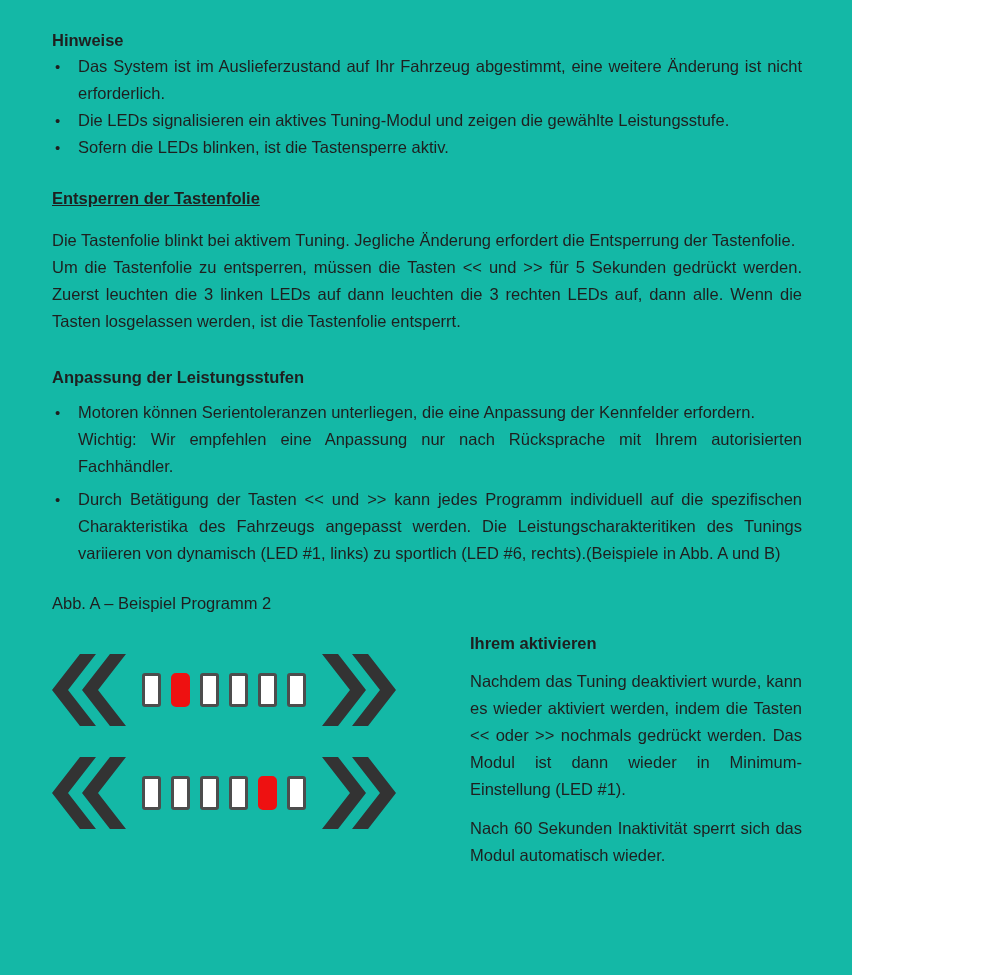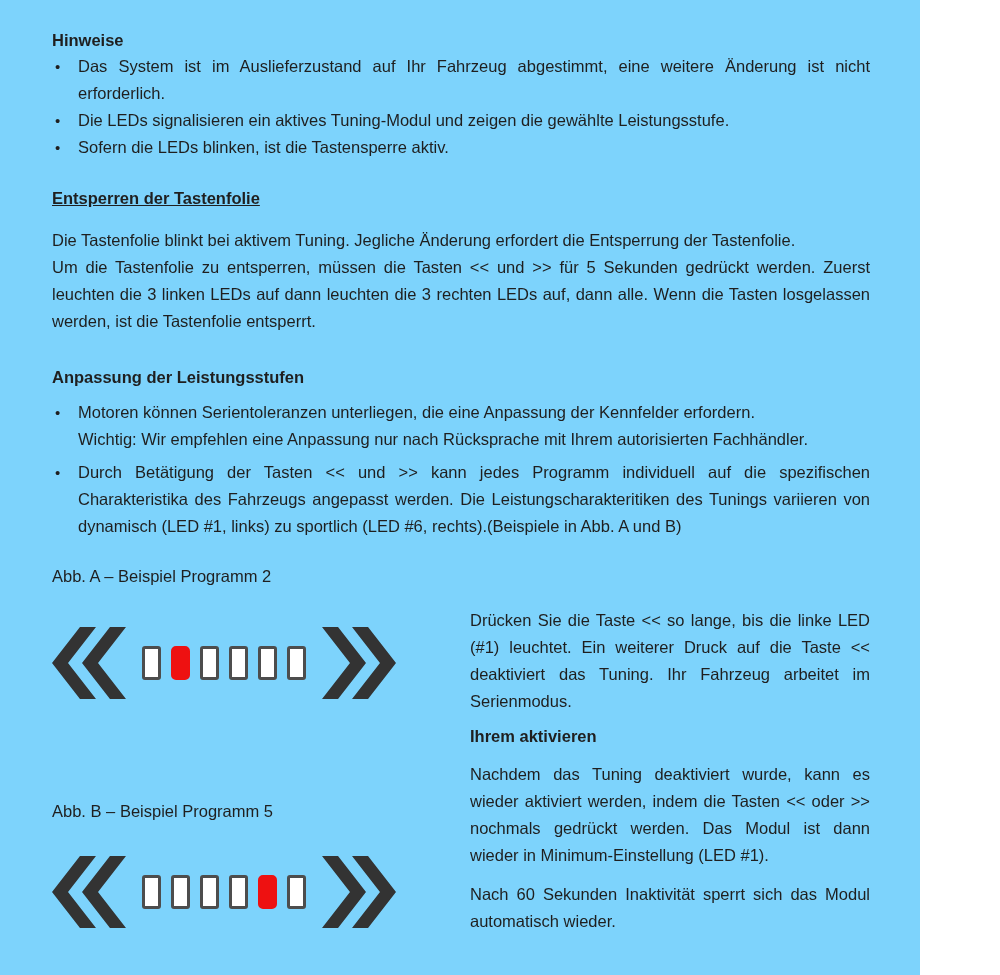--- a/index.html
+++ b/index.html
@@ -1,21 +1,21 @@
 <!DOCTYPE html>
 <html style="--text: #1f1f1f; --chevron: #333333; --led-outline: #4d4d4d; --led-active: #ee1111;"><head>
 <meta charset="utf-8">
 <style>
   html, body { margin:0; padding:0; background:#ffffff; }
   .page {
     position:relative;
-    width:920px; height:975px;
+    width:852px; height:975px;
     box-sizing:border-box;
     padding:28px 50px 0 52px;
-    background:#7dd3fc;
+    background:#14b8a6;
     font-family:"Liberation Sans", sans-serif;
     font-size:16.5px;
     line-height:27px;
     color:var(--text,#1f1f1f);
     overflow:hidden;
   }
   .h { font-weight:bold; font-size:16.5px; line-height:25px; margin:0; }
   .h-entsperren { margin-top:25px; margin-bottom:16px;text-decoration:underline; }
   .h-anpassung  { margin-top:30px; margin-bottom:9px; }
   .bullets { list-style:none; margin:0; padding:0; }
@@ -108,21 +108,20 @@
             <div class="led"></div>
             <div class="led"></div>
             <div class="led"></div>
           </div>
         <div class="chev-group">
           <div class="chev chev-r"></div>
           <div class="chev chev-r"></div>
         </div>
       </div>
 
-      <p class="fig-label fig-label-b">Abb. B – Beispiel Programm 5</p>
       <div class="fig-graphic fig-graphic-b">
         <div class="chev-group">
           <div class="chev chev-l"></div>
           <div class="chev chev-l"></div>
         </div>
         <div class="led-row">
             <div class="led"></div>
             <div class="led"></div>
             <div class="led"></div>
             <div class="led"></div>
@@ -130,21 +129,20 @@
             <div class="led"></div>
           </div>
         <div class="chev-group">
           <div class="chev chev-r"></div>
           <div class="chev chev-r"></div>
         </div>
       </div>
     </div>
 
     <div class="col-right">
-      <p class="para">Drücken Sie die <strong>Taste &lt;&lt;</strong> so lange, bis die linke LED (#1) leuchtet. Ein weiterer Druck auf die <strong>Taste &lt;&lt;</strong> deaktiviert das Tuning. Ihr Fahrzeug arbeitet im Serienmodus.</p>
 
       <p class="h h-activate">Ihrem aktivieren</p>
       <p class="para">Nachdem das Tuning deaktiviert wurde, kann es wieder aktiviert werden, indem die <strong>Tasten &lt;&lt; oder &gt;&gt;</strong> nochmals gedrückt werden. Das Modul ist dann wieder in Minimum-Einstellung (LED #1).</p>
       <p class="para">Nach 60 Sekunden Inaktivität sperrt sich das Modul automatisch wieder.</p>
     </div>
 
   </div>
 </div>
 
 </body></html>

